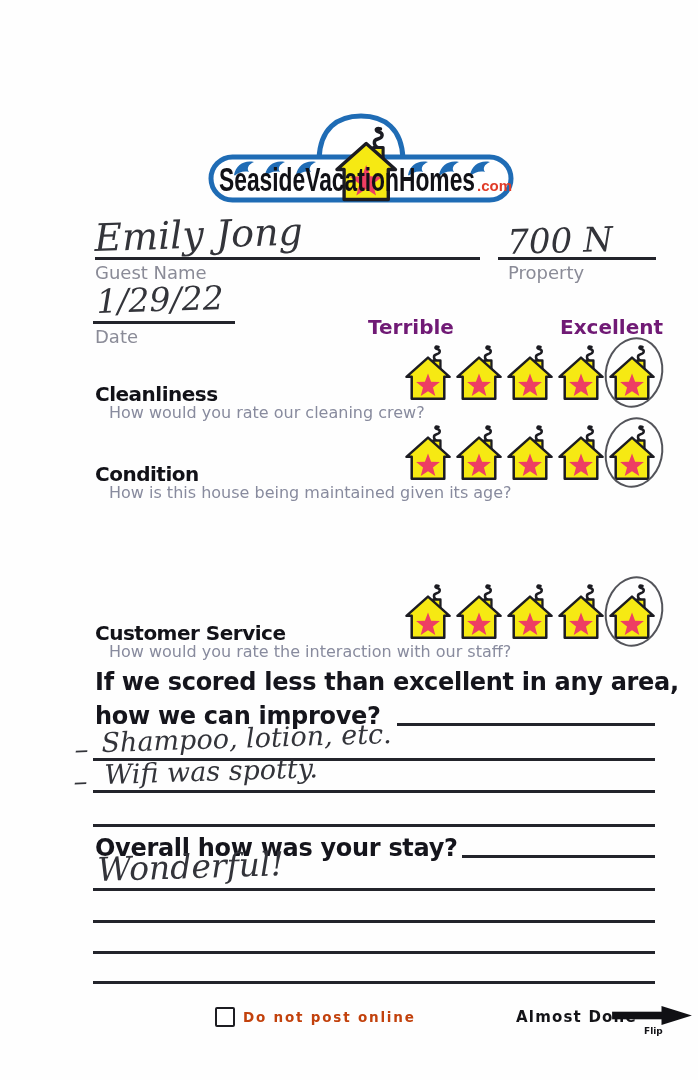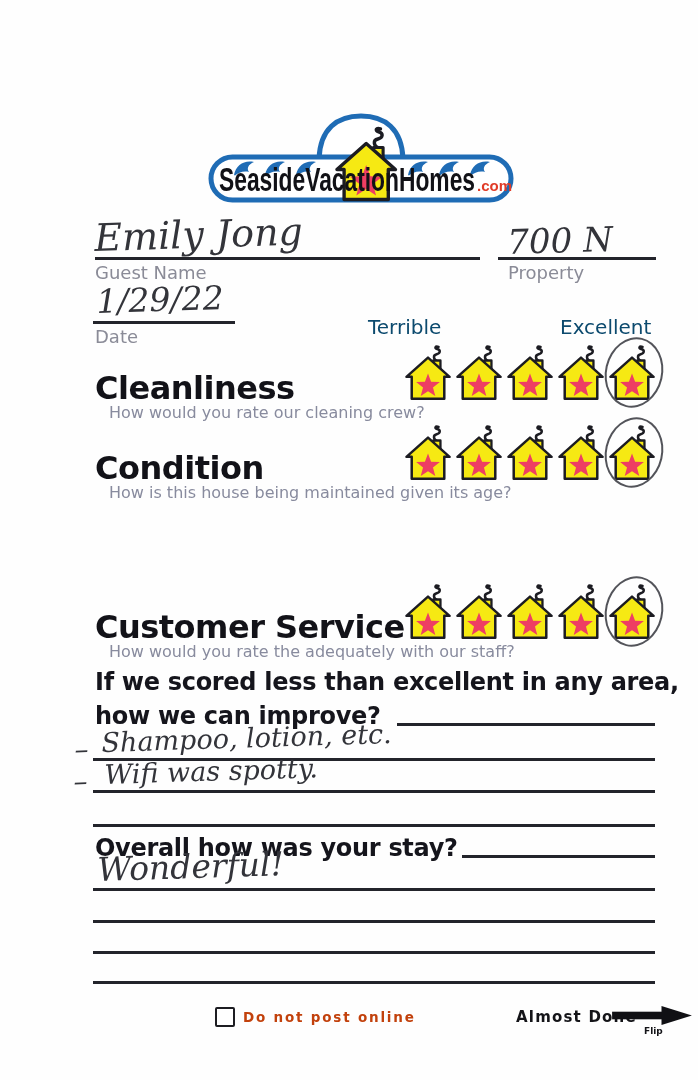--- a/index.html
+++ b/index.html
@@ -3,23 +3,23 @@
 <meta charset="utf-8">
 <style>
   html,body{margin:0;padding:0;background:#ffffff;}
   .page{position:relative;width:698px;height:1080px;background:#fefefe;overflow:hidden;
         font-family:"DejaVu Sans", sans-serif;color:#15151c;}
   .abs{position:absolute;}
   .line{position:absolute;height:2.6px;background:#23242b;}
   .glabel{position:absolute;color:#8a8b97;font-size:18px;}
   .hw{position:absolute;font-family:"DejaVu Serif", serif;font-style:italic;color:#33343a;
       transform:rotate(-1.8deg);transform-origin:left bottom;white-space:nowrap;}
-  .scalehdr{position:absolute;font-size:20px;font-weight:400;color:#0c4a6e;}
+  .scalehdr{position:absolute;font-size:20px;font-weight:700;color:#701a75;}
   .rrow{position:absolute;left:95px;width:560px;height:76px;}
-  .rtitle{position:absolute;left:0;bottom:16px;font-size:32px;font-weight:700;
+  .rtitle{position:absolute;left:0;bottom:16px;font-size:20px;font-weight:700;
           letter-spacing:-0.5px;line-height:1;white-space:nowrap;color:#121218;}
   .rsub{position:absolute;left:14px;top:59px;font-size:16px;color:#888b9e;white-space:nowrap;}
   .houses{position:absolute;right:0;top:0;width:250px;height:57px;display:flex;gap:5px;}
   .house{width:46px;height:57px;flex:0 0 46px;}
   .circle{position:absolute;top:-7px;width:54px;height:67px;border:2.6px solid #53545a;
           border-radius:50%;transform:rotate(13deg);}
   .qtext{position:absolute;font-size:24px;font-weight:700;letter-spacing:-0.3px;color:#15151c;white-space:nowrap;text-align:right;}
   .qrow{position:absolute;left:95px;width:560px;display:flex;align-items:flex-end;}
   .qrow .qt{font-size:24px;font-weight:700;letter-spacing:-0.3px;color:#15151c;white-space:nowrap;}
   .fill{flex:1;height:2.6px;background:#23242b;margin-bottom:4px;margin-left:4px;}
@@ -118,21 +118,21 @@
       <svg class="house" viewBox="0 0 48 58">
           <use href="#house-sym"></use>
         </svg>
       <div class="circle" style="left: 200px;"></div>
     </div>
   </div>
 
 
   <div class="rrow" style="top:583px;">
     <div class="rtitle">Customer Service</div>
-    <div class="rsub">How would you rate the adequately with our staff?</div>
+    <div class="rsub">How would you rate the interaction with our staff?</div>
     <div class="houses">
       <svg class="house" viewBox="0 0 48 58">
           <use href="#house-sym"></use>
         </svg>
       <svg class="house" viewBox="0 0 48 58">
           <use href="#house-sym"></use>
         </svg>
       <svg class="house" viewBox="0 0 48 58">
           <use href="#house-sym"></use>
         </svg>

